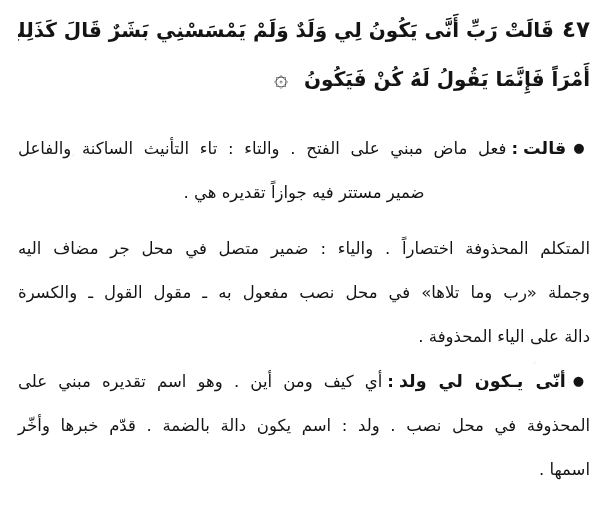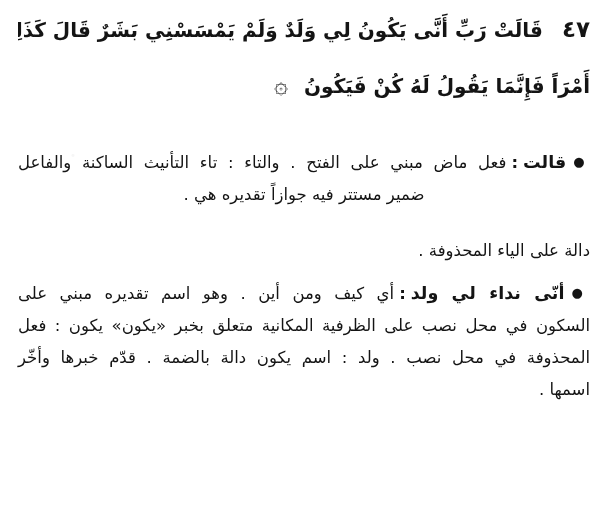--- a/index.html
+++ b/index.html
@@ -15,32 +15,32 @@
       radial-gradient(circle at 12% 30%, rgba(0,0,0,0.035) 0 1px, transparent 2px),
       radial-gradient(circle at 88% 70%, rgba(0,0,0,0.03) 0 1px, transparent 2px),
       #ffffff;
   }
   
   .verse{font-weight:bold;letter-spacing:0;}
   .v-line1{
     font-size:20px;line-height:50px;white-space:nowrap;overflow:hidden;
     text-align:justify;text-align-last:justify;
   }
-  .v-num{font-size:23px;margin-left:19px;}
+  .v-num{font-size:23px;margin-left:8px;}
   .v-line2{
-    font-size:20px;line-height:60px;text-align:left;text-align-last:right;
+    font-size:20px;line-height:46px;text-align:left;text-align-last:right;
     padding-left:2px;
   }
   .rosette{font-size:24px;margin-right:16px;font-weight:normal;}
   
   .section{font-size:16.5px;line-height:32px;}
   .s1{margin-top:30px;}
   .s2{margin-top:24px;}
   .s3{margin-top:10px;}
-  .line{text-align:justify;text-align-last:justify;}
+  .line{text-align:justify;text-align-last:justify;margin-top:12px;}
   .line.last-center{text-align:right;text-align-last:center;}
   .line.last-indent{text-align:center;text-align-last:right;margin-left:102px;}
   .line.last-right{text-align:right;text-align-last:right;}
   .bullet{font-size:13px;margin-left:7px;vertical-align:2px;}
   .headword{font-weight:bold;font-size:17.5px;}
   .colon{margin:0 5px;font-weight:bold;}
 </style>
 </head>
 <body>
 
@@ -50,23 +50,24 @@
     <div class="v-line1"><span class="v-num">٤٧</span><span>قَالَتْ رَبِّ أَنَّى يَكُونُ لِي وَلَدٌ وَلَمْ يَمْسَسْنِي بَشَرٌ قَالَ كَذَلِكِ اللَّهُ يَخْلُقُ مَا يَشَاءُ إِذَا قَضَى</span></div>
     <div class="v-line2"><span>أَمْرَاً فَإِنَّمَا يَقُولُ لَهُ كُنْ فَيَكُونُ</span><span class="rosette">۞</span></div>
   </div>
 
   <div class="section s1">
     <div class="line"><span class="bullet">●</span><span class="headword">قالت</span><span class="colon">:</span><span>فعل ماض مبني على الفتح . والتاء : تاء التأنيث الساكنة والفاعل</span></div>
     <div class="line last-center">ضمير مستتر فيه جوازاً تقديره هي .</div>
   </div>
 
   <div class="section s2">
+    <div class="line">المتكلم المحذوفة اختصاراً . والياء : ضمير متصل في محل جر مضاف اليه</div>
+    <div class="line">وجملة «رب وما تلاها» في محل نصب مفعول به ـ مقول القول ـ والكسرة</div>
     <div class="line last-indent">دالة على الياء المحذوفة .</div>
   </div>
 
   <div class="section s3">
-    <div class="line"><span class="bullet">●</span><span class="headword">أنّى نداء لي ولد</span><span class="colon">:</span><span>أي كيف ومن أين . وهو اسم تقديره مبني على</span></div>
-    <div class="line">السكون في محل نصب على الظرفية المكانية متعلق بخبر «يكون» يكون : فعل</div>
+    <div class="line"><span class="bullet">●</span><span class="headword">أنّى يـكون لي ولد</span><span class="colon">:</span><span>أي كيف ومن أين . وهو اسم تقديره مبني على</span></div>
     <div class="line">المحذوفة في محل نصب . ولد : اسم يكون دالة بالضمة . قدّم خبرها وأخّر</div>
     <div class="line last-right">اسمها .</div>
   </div>
 
 </div>
 
 </body></html>

